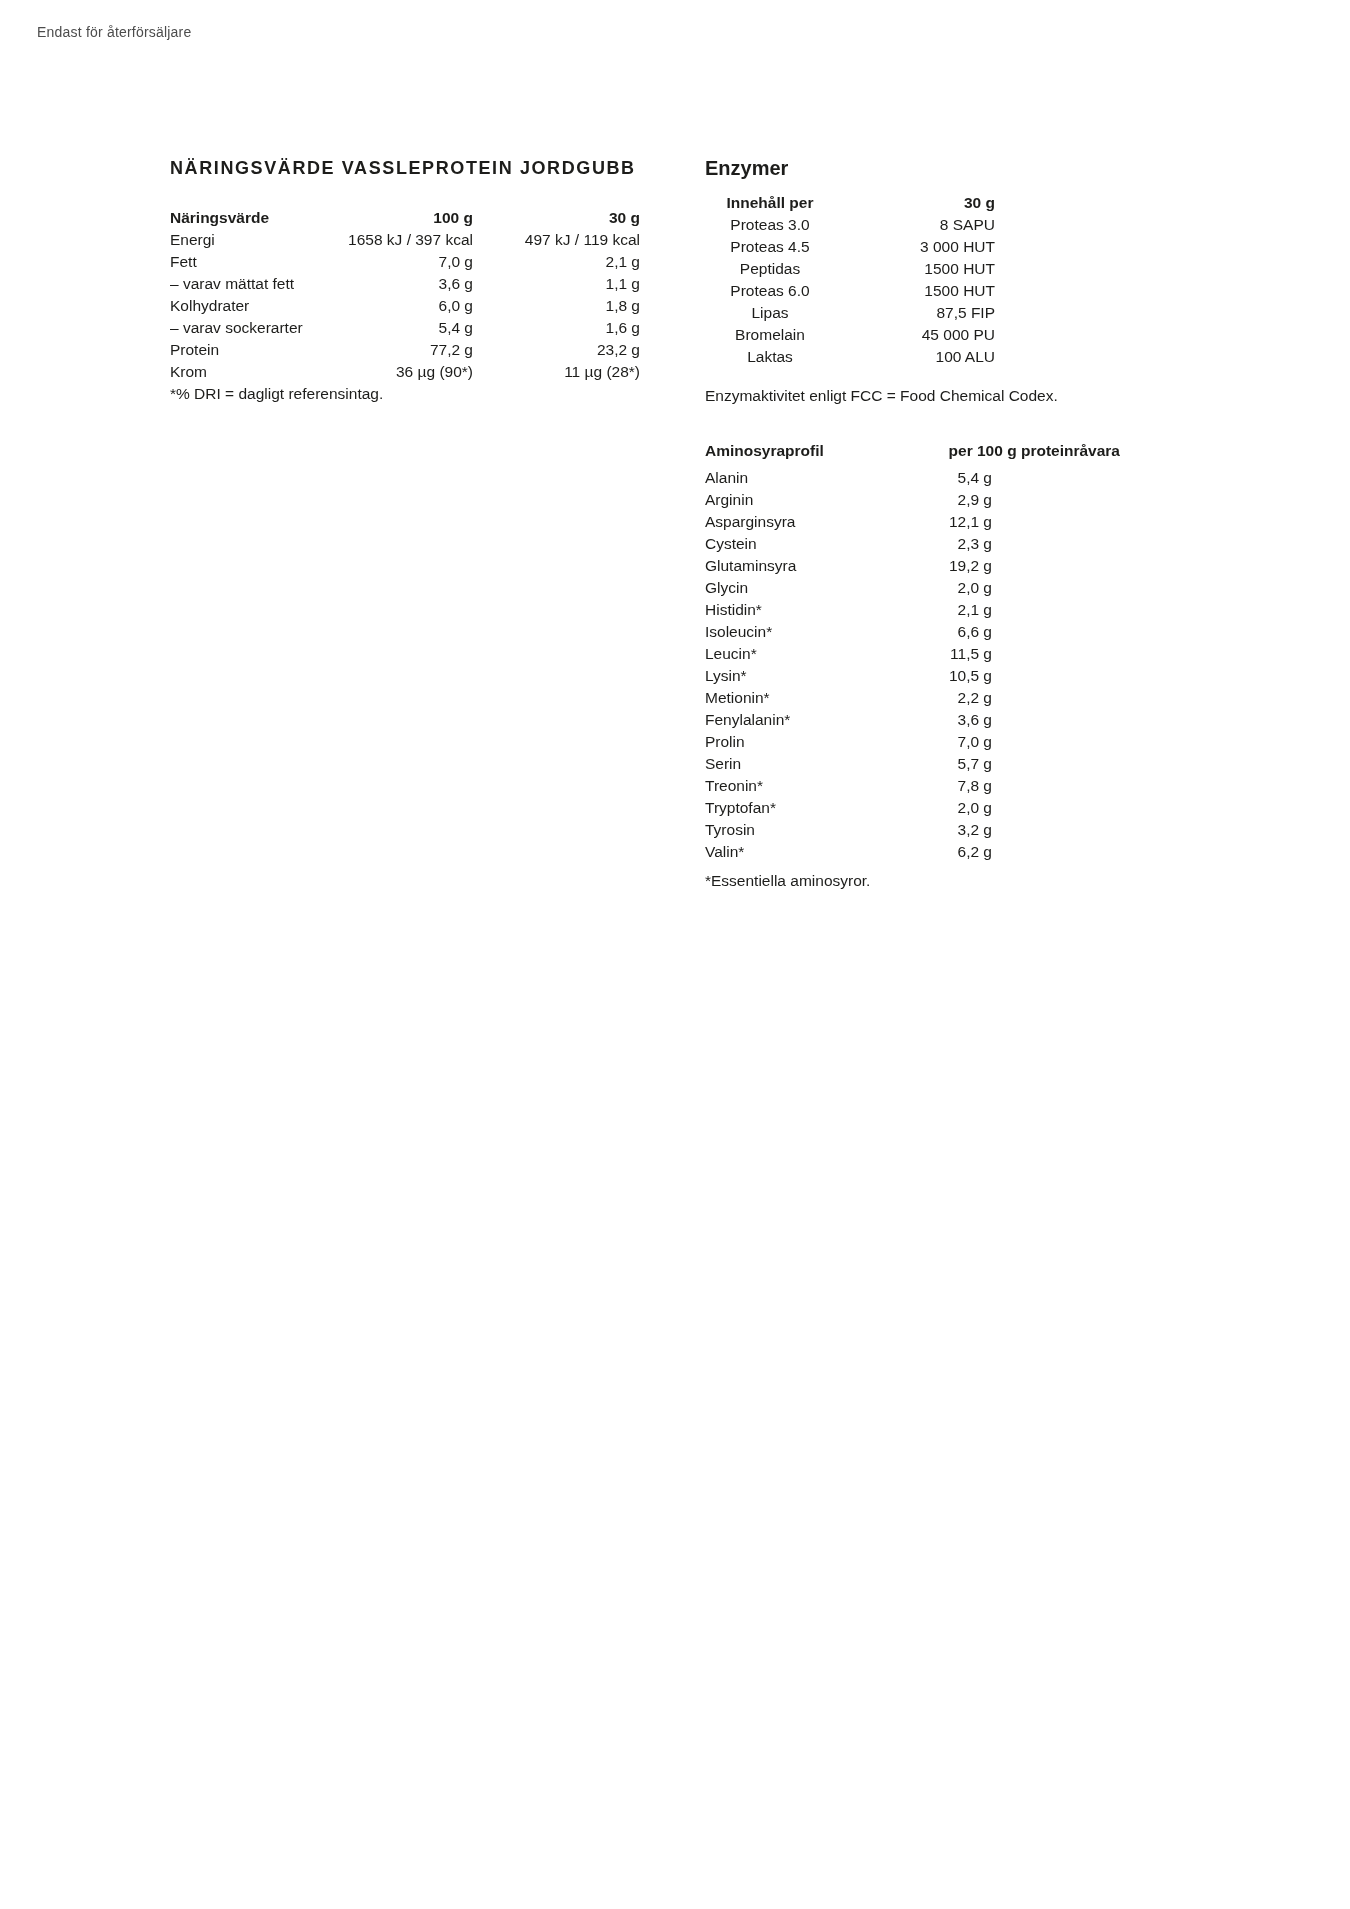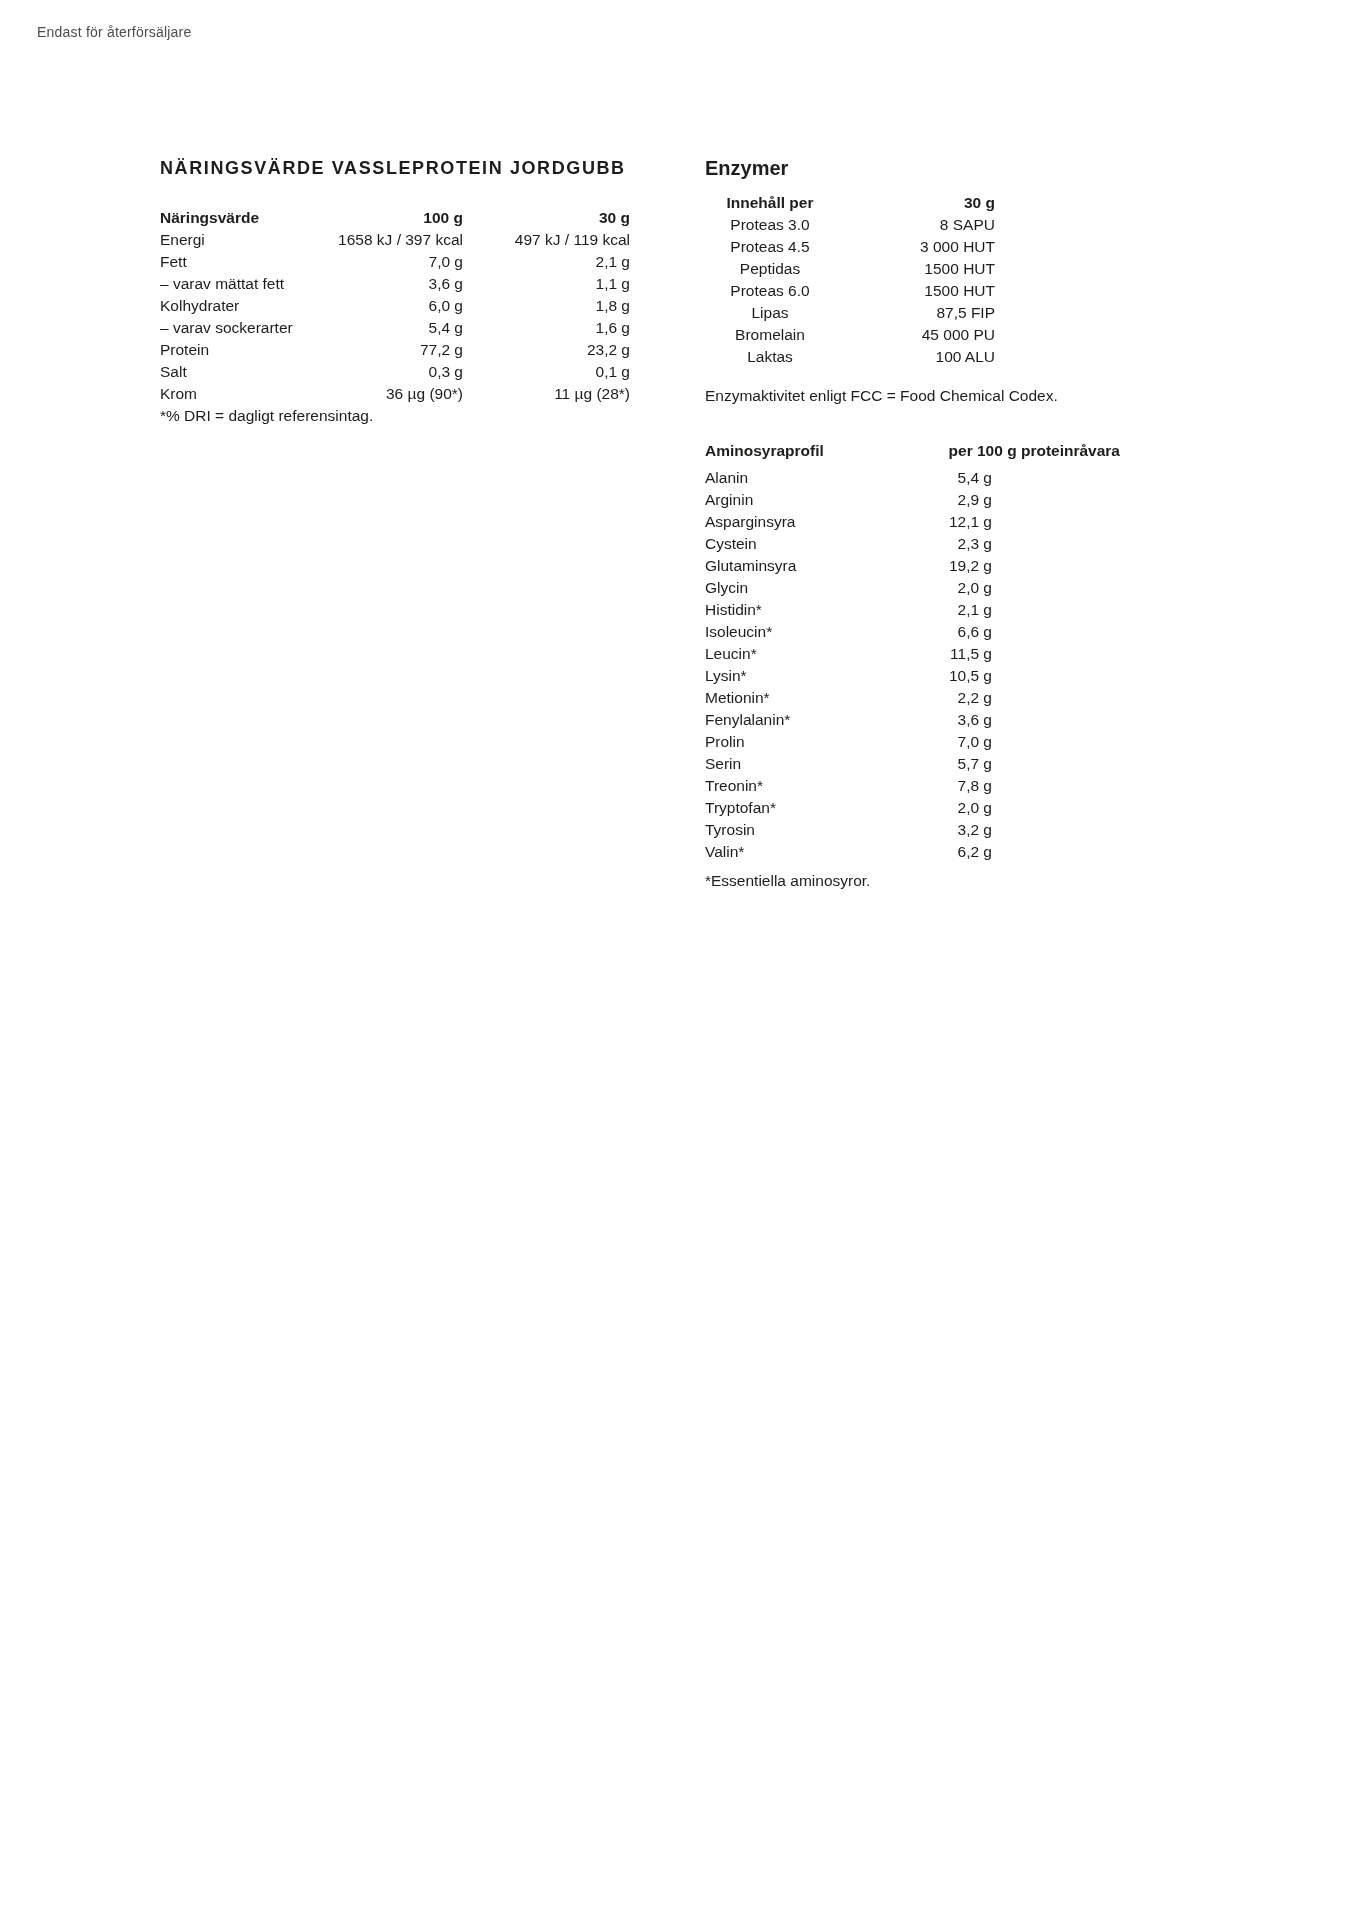--- a/index.html
+++ b/index.html
@@ -15,21 +15,21 @@
   .top-note {
     position: absolute;
     left: 37px;
     top: 24px;
     font-size: 14px;
     color: #4c4c4c;
     letter-spacing: 0.2px;
   }
   .col-left {
     position: absolute;
-    left: 160px;
+    left: 170px;
     top: 158px;
     width: 470px;
   }
   .col-right {
     position: absolute;
     left: 705px;
     top: 158px;
     width: 415px;
   }
   .main-heading {
@@ -104,25 +104,20 @@
           <span class="c0">– varav sockerarter</span>
           <span class="c1">5,4 g</span>
           <span class="c2">1,6 g</span>
         </div>
         <div class="trow">
           <span class="c0">Protein</span>
           <span class="c1">77,2 g</span>
           <span class="c2">23,2 g</span>
         </div>
         <div class="trow">
-          <span class="c0">Salt</span>
-          <span class="c1">0,3 g</span>
-          <span class="c2">0,1 g</span>
-        </div>
-        <div class="trow">
           <span class="c0">Krom</span>
           <span class="c1">36 µg (90*)</span>
           <span class="c2">11 µg (28*)</span>
         </div>
       </div>
     <div class="footnote">*% DRI = dagligt referensintag.</div>
   </div>
 </div>
 
 <div class="col-right">

